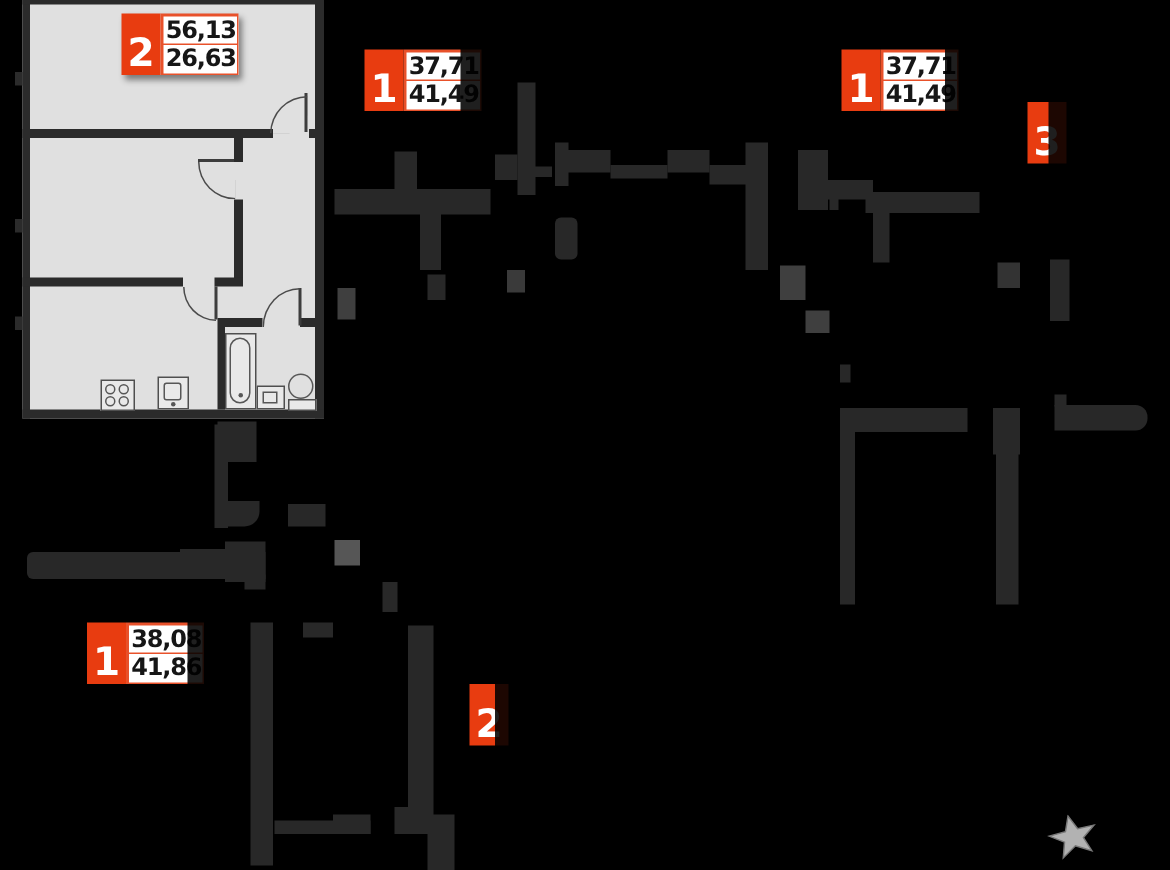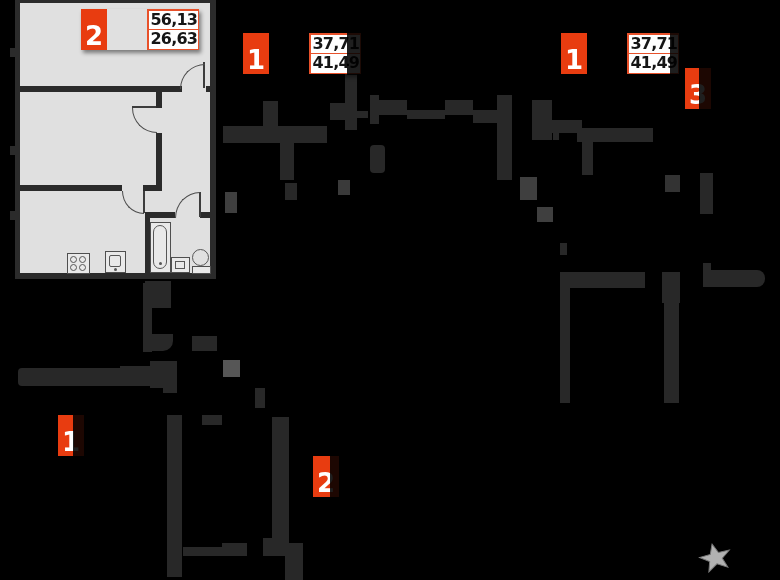--- a/index.html
+++ b/index.html
@@ -15,21 +15,21 @@
   .fx{position:absolute;border:1.5px solid #4f4f4f;background:#e9e9e9;box-sizing:border-box;}
   .fxin{position:absolute;border:1.2px solid #575757;box-sizing:border-box;}
   .dot{position:absolute;width:3px;height:3px;border-radius:50%;background:#575757;}
   .burner{position:absolute;width:7px;height:7px;border:1.2px solid #575757;border-radius:50%;box-sizing:border-box;}
   
   .fw{position:absolute;background:#282828;}
   
   .label{position:absolute;display:flex;height:41px;box-shadow:2px 3px 4px rgba(0,0,0,.45);}
   .badge{width:26px;background:#e83c10;color:#fff;font-weight:700;font-size:26px;line-height:1;
          display:flex;align-items:flex-end;justify-content:center;padding-bottom:1px;box-sizing:border-box;}
-  .vals{display:flex;flex-direction:column;background:#e8512a;padding:1.5px;gap:1.5px;width:52px;box-sizing:border-box;margin-left:40px;}
+  .vals{display:flex;flex-direction:column;background:#e8512a;padding:1.5px;gap:1.5px;width:52px;box-sizing:border-box;}
   .val{background:#fff;flex:1;color:#161616;font-weight:700;font-size:16px;line-height:17px;
        letter-spacing:-0.8px;padding-left:2px;white-space:nowrap;overflow:hidden;}
   .dimcover{position:absolute;top:-1px;bottom:-1px;right:-2px;background:rgba(0,0,0,.88);}
   
   .mark{position:absolute;left:697px;top:541px;width:37px;height:34px;transform:rotate(-14deg) scale(1,.9);}
 </style>
 </head>
 <body>
 
 <div>
@@ -170,20 +170,24 @@
   <div class="dimcover" style="width:11px"></div>
 </div>
 
 <div class="label" style="left:685px;top:68px">
   <div class="badge">3</div>
   <div class="dimcover" style="width:14px"></div>
 </div>
 
 <div class="label" style="left:58px;top:415px">
   <div class="badge">1</div>
+  <div class="vals">
+    <div class="val">38,08</div>
+    <div class="val">41,86</div>
+  </div>
   <div class="dimcover" style="width:13px"></div>
 </div>
 
 <div class="label" style="left:313px;top:456px">
   <div class="badge">2</div>
   <div class="dimcover" style="width:11px"></div>
 </div>
 
 <svg class="mark" viewBox="0 0 36 34">
   <polygon points="18,1 22.2,11.8 33.4,12.1 24.5,19.2 27.8,30.2 18,23.7 8.2,30.2 11.5,19.2 2.6,12.1 13.8,11.8" fill="#b2b2b2" stroke="#787878" stroke-width="1"></polygon>

